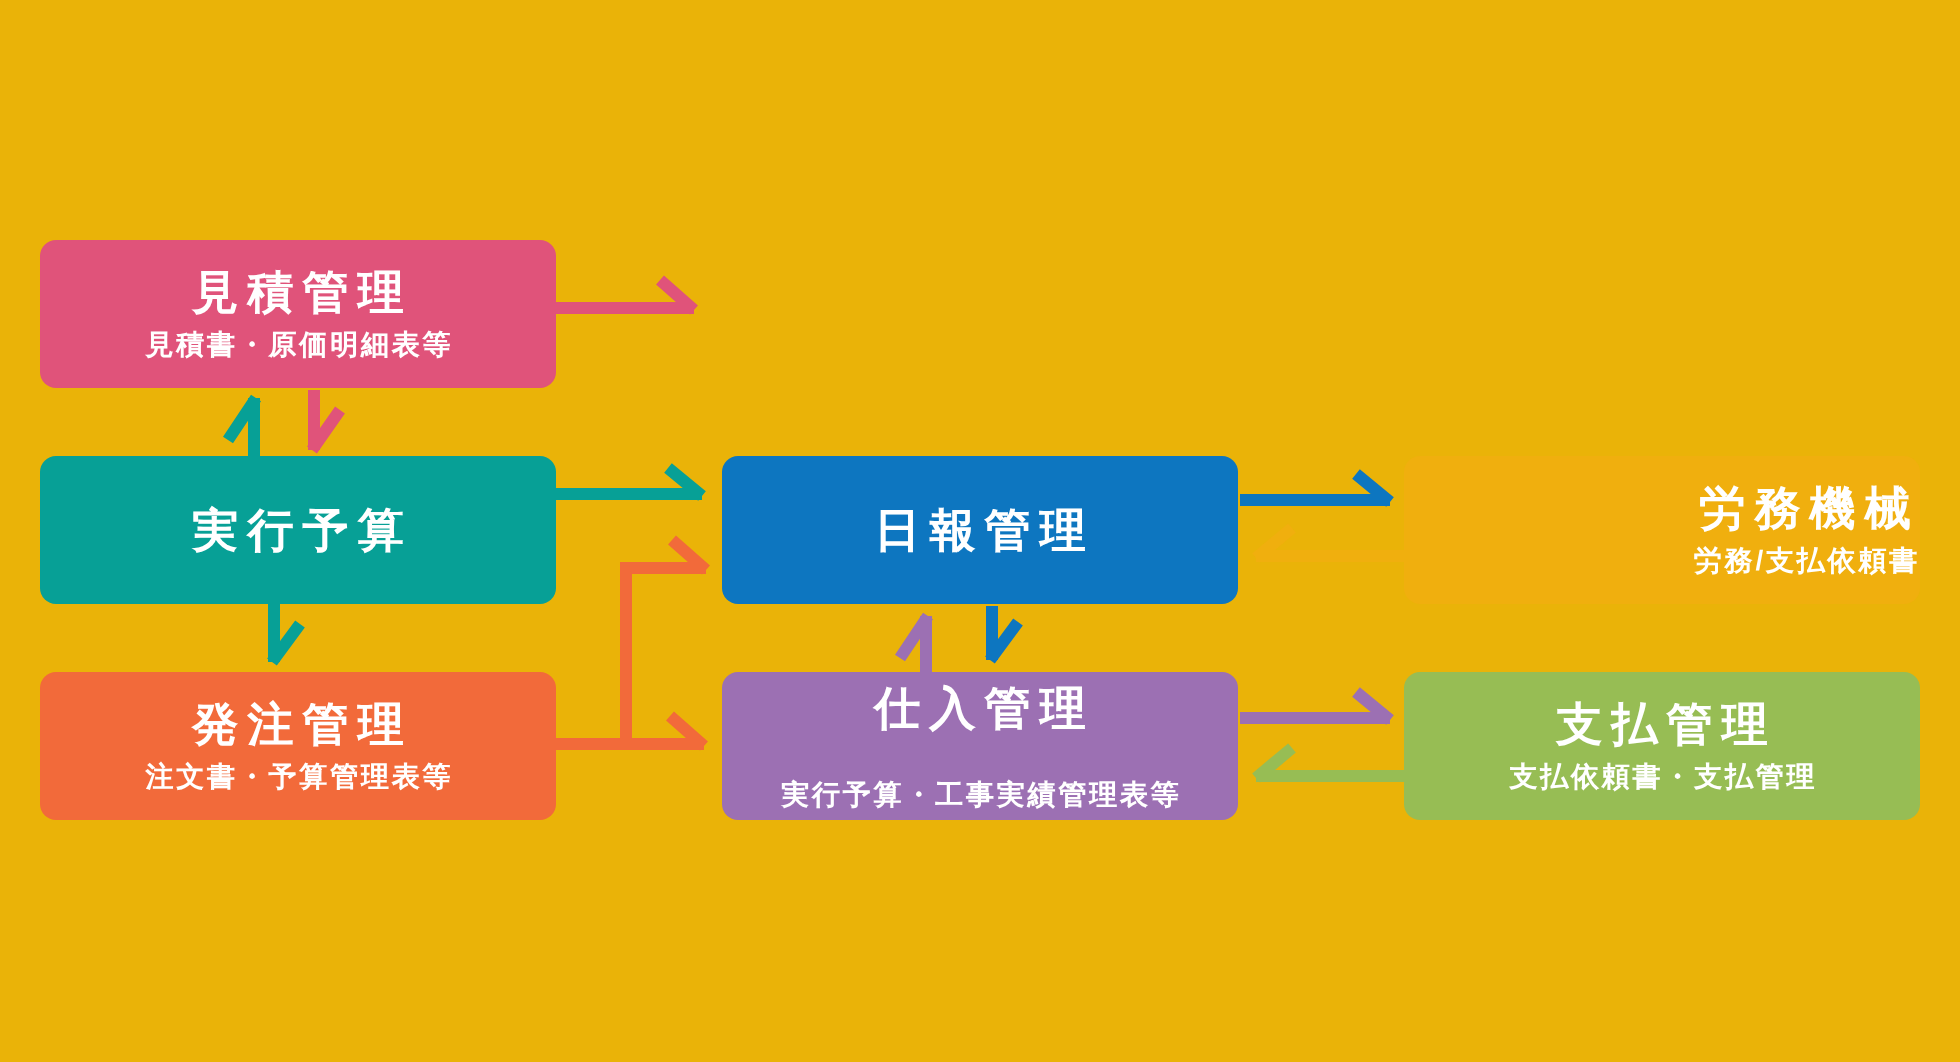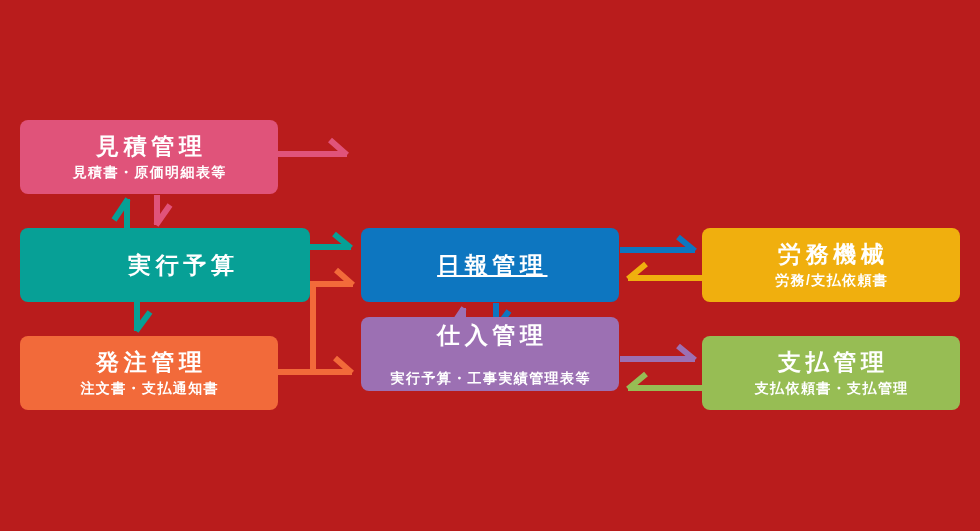--- a/index.html
+++ b/index.html
@@ -48,31 +48,31 @@
     font-size: 14px;
     font-weight: bold;
     letter-spacing: 0.1em;
     text-indent: 0.1em;
     line-height: 1;
     white-space: nowrap;
   }
   
   .pos-c1-r1 { left: 20px;  top: 120px; }
   .pos-c2-r1 { left: 361px; top: 120px; }
-  .pos-c1-r2 { left: 20px;  top: 228px; padding-left: 32px; }
-  .pos-c2-r2 { left: 361px; top: 228px; text-decoration: underline; }
+  .pos-c1-r2 { left: 20px;  top: 228px; }
+  .pos-c2-r2 { left: 361px; top: 228px; }
   .pos-c3-r2 { left: 702px; top: 228px; }
   .pos-c1-r3 { left: 20px;  top: 336px; }
-  .pos-c2-r3 { left: 361px; top: 317px; gap: 24px; }
+  .pos-c2-r3 { left: 361px; top: 336px; gap: 24px; }
   .pos-c3-r3 { left: 702px; top: 336px; }
 </style>
 </head>
 <body>
 
-<div class="canvas" style="background: #b91c1c;">
+<div class="canvas" style="background: #eab308;">
 
   <svg class="arrow-layer" viewBox="0 0 980 531" fill="none" stroke-linecap="butt" stroke-linejoin="miter" stroke-width="6">
 
     <g stroke="#e0537a">
       <path d="M278 154 H347 M347 155 L330 140"></path>
     </g>
 
     <g stroke="#e0537a">
       <path d="M157 195 V225 M156 225 L170 205"></path>
     </g>
@@ -129,28 +129,28 @@
 
 
   <div class="box pos-c1-r2" style="background: rgb(7, 160, 150);">
     <div class="box-title">実行予算</div>
   </div>
 
   <div class="box pos-c2-r2" style="background: rgb(13, 118, 192);">
     <div class="box-title">日報管理</div>
   </div>
 
-  <div class="box pos-c3-r2" style="background: rgb(240, 175, 14);">
+  <div class="box pos-c3-r2" style="background: rgb(240, 175, 14); align-items: flex-end;">
     <div class="box-title">労務機械</div>
     <div class="box-subtitle">労務/支払依頼書</div>
   </div>
 
   <div class="box pos-c1-r3" style="background: rgb(242, 106, 58);">
     <div class="box-title">発注管理</div>
-    <div class="box-subtitle">注文書・支払通知書</div>
+    <div class="box-subtitle">注文書・予算管理表等</div>
   </div>
 
   <div class="box pos-c2-r3" style="background: rgb(156, 112, 179);">
     <div class="box-title">仕入管理</div>
     <div class="box-subtitle">実行予算・工事実績管理表等</div>
   </div>
 
   <div class="box pos-c3-r3" style="background: rgb(151, 189, 84); align-items: center;">
     <div class="box-title">支払管理</div>
     <div class="box-subtitle">支払依頼書・支払管理</div>

